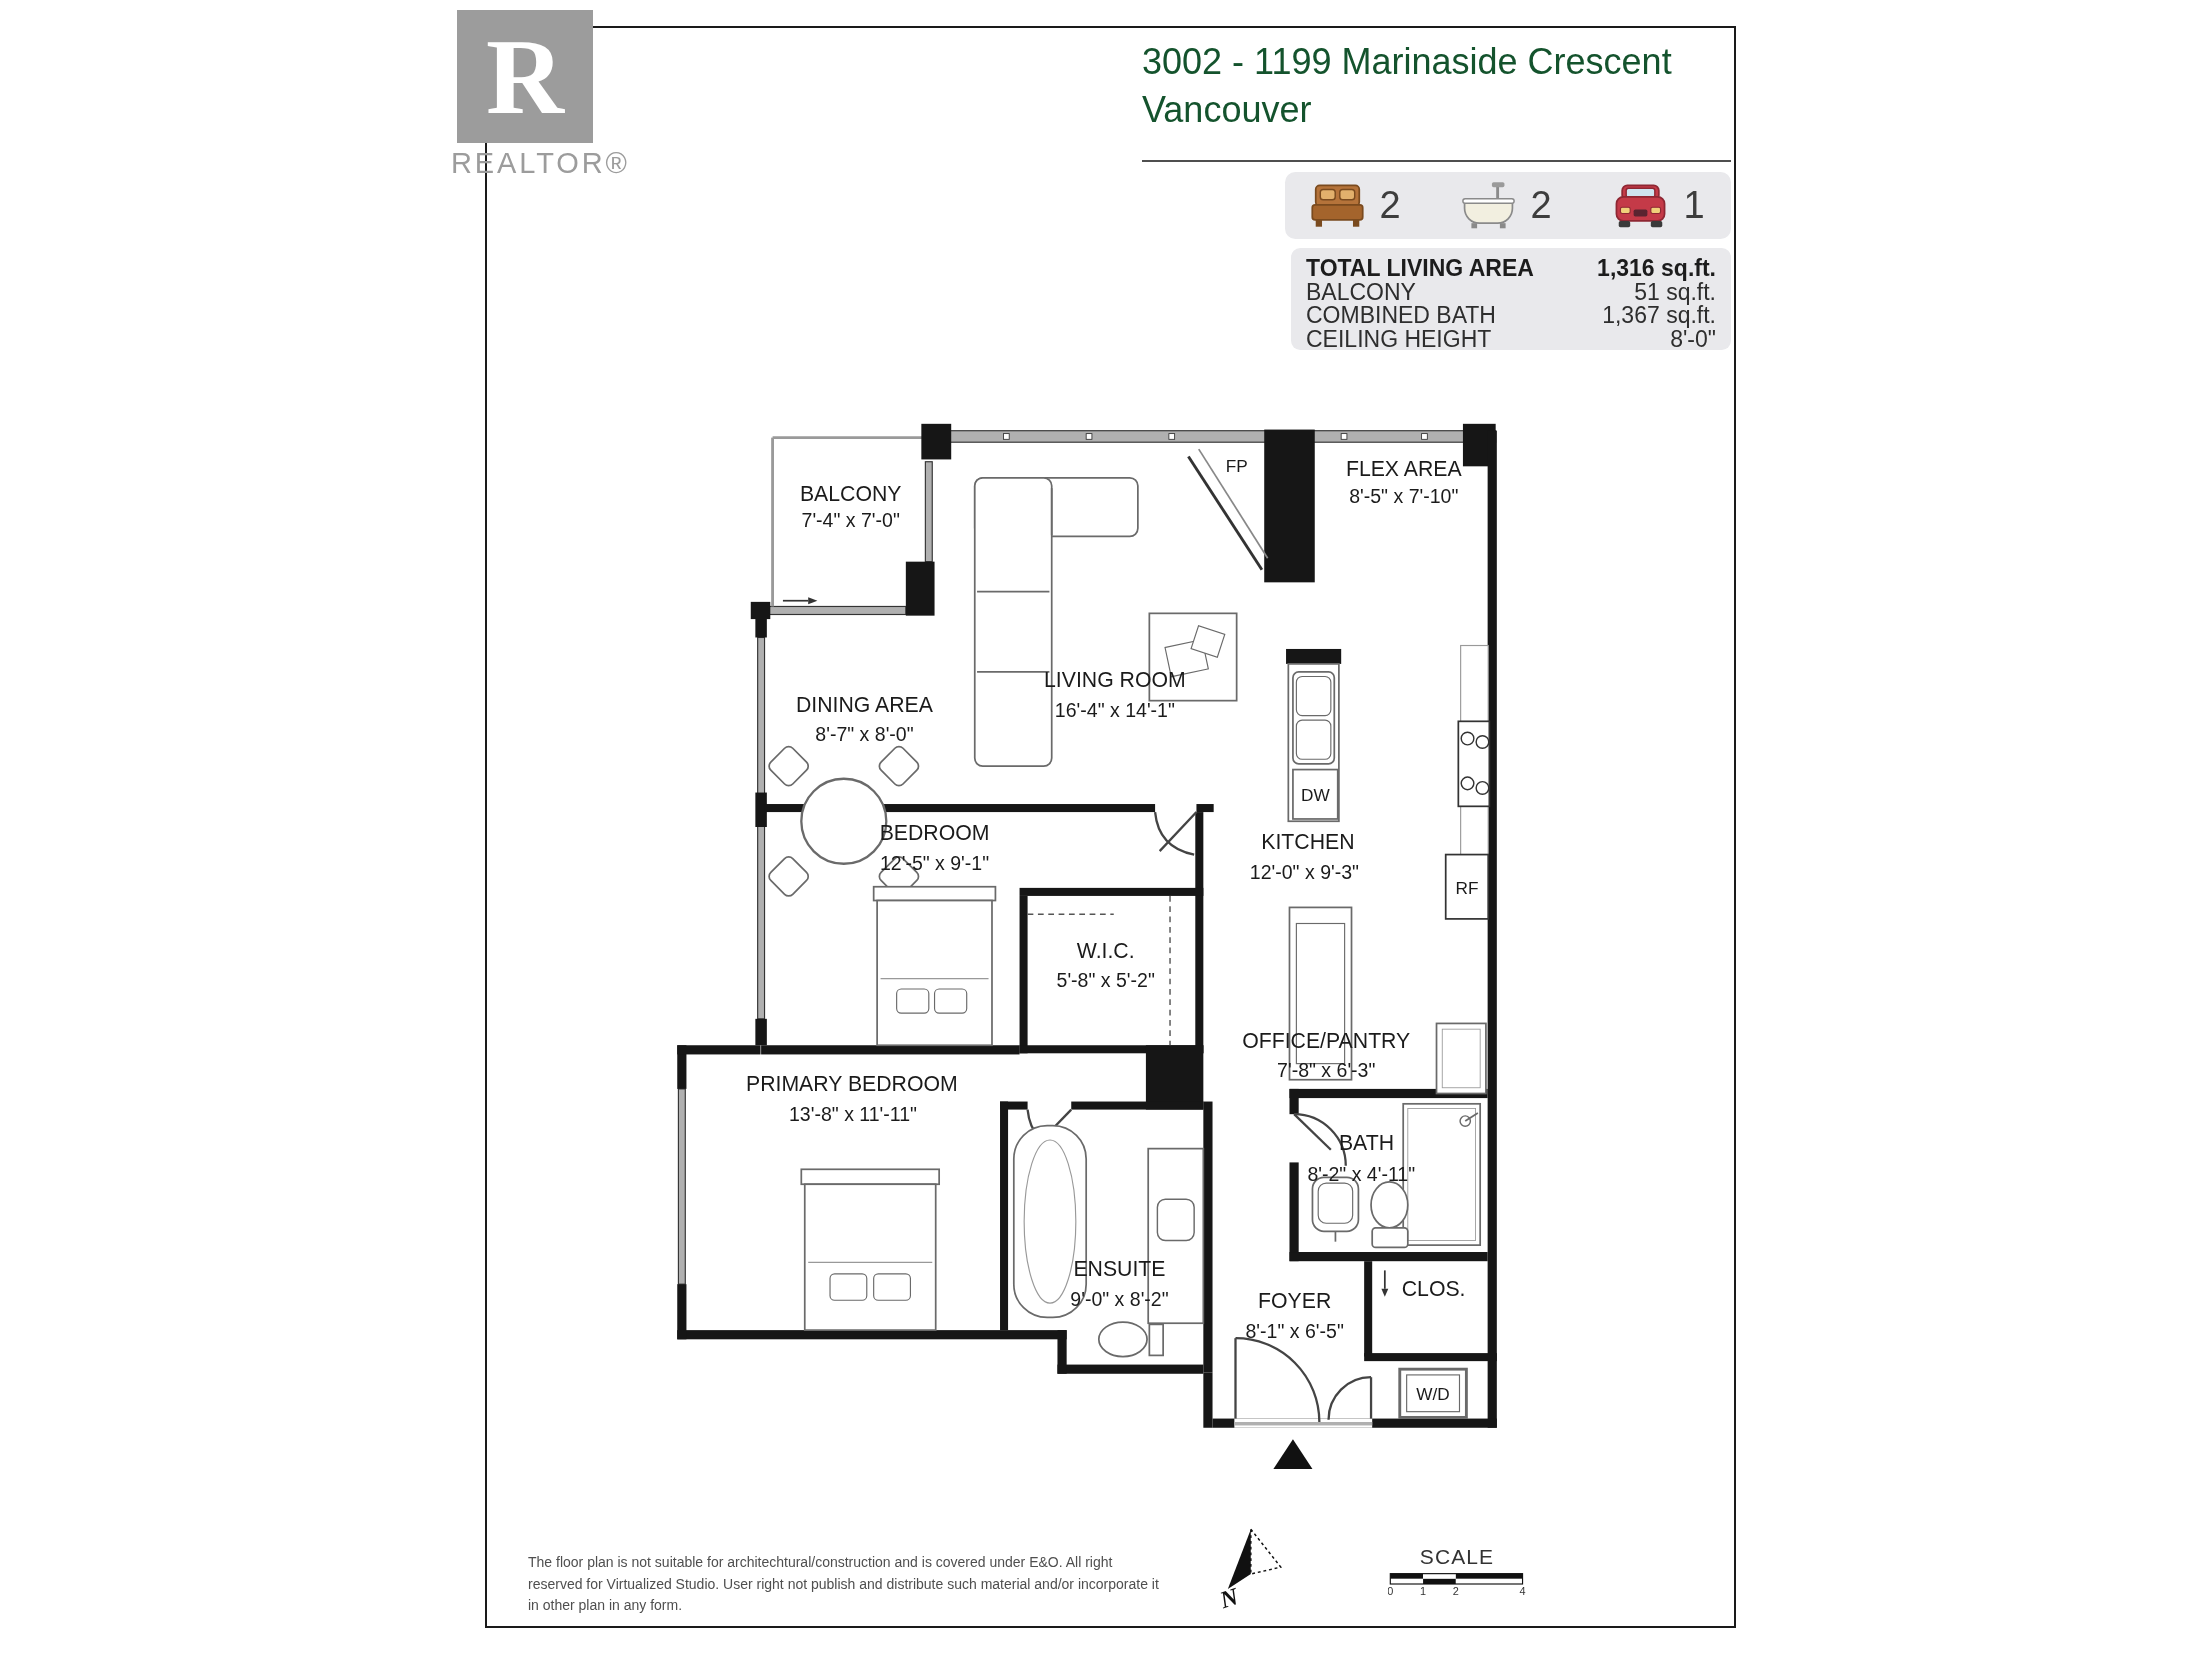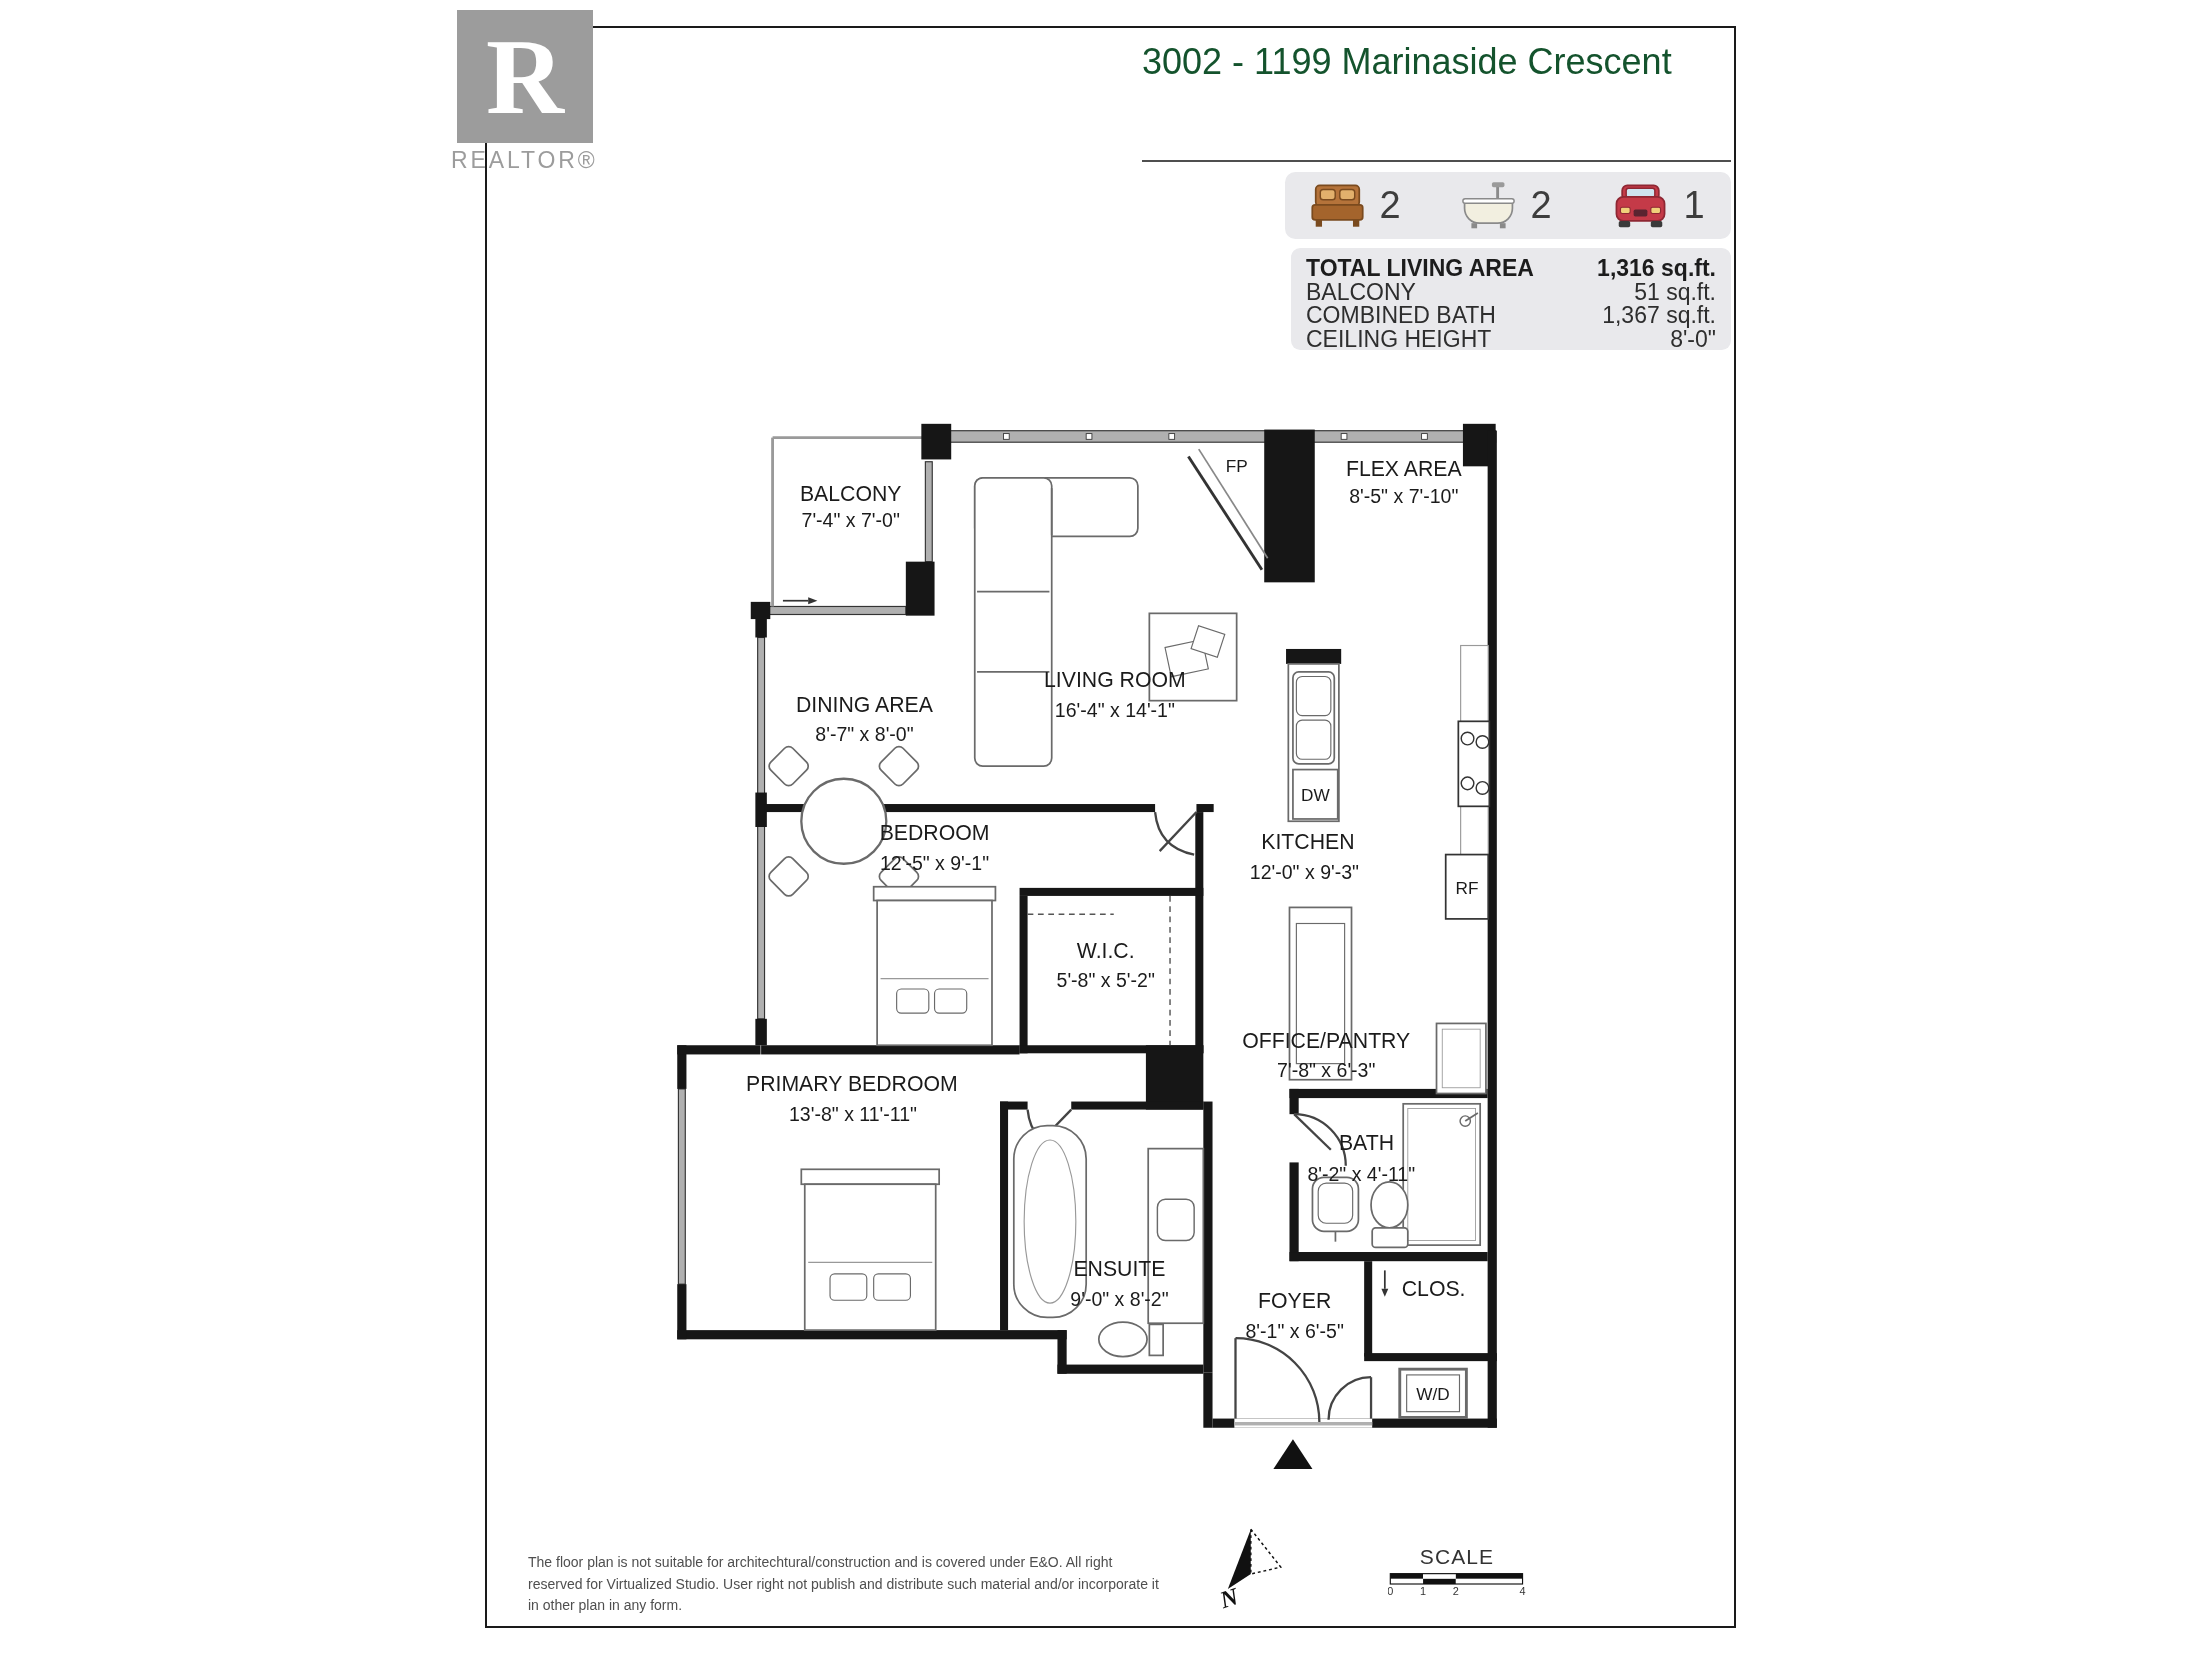--- a/index.html
+++ b/index.html
@@ -4,21 +4,21 @@
 <style>
   html,body{margin:0;padding:0;background:#ffffff;}
   body{width:2205px;height:1654px;position:relative;font-family:"Liberation Sans",sans-serif;color:#222;}
   .sheet{position:absolute;inset:0;background:#fff;}
   .frame{position:absolute;left:485px;top:26.4px;width:1247px;height:1598px;border:2.3px solid #1a1a1a;}
 
   
   .logo-box{position:absolute;left:457px;top:10.3px;width:136px;height:133px;background:#9c9c9c;
             display:flex;align-items:center;justify-content:center;}
   .logo-r{font-family:"Liberation Serif",serif;font-weight:bold;font-size:108px;color:#ffffff;line-height:1;}
-  .logo-word{position:absolute;left:451px;top:147px;width:149px;color:#9c9c9c;font-size:23px;
+  .logo-word{position:absolute;left:451px;top:147px;width:149px;color:#9c9c9c;font-size:29px;
              letter-spacing:2.9px;font-weight:400;}
 
   
   .title{position:absolute;left:1142px;top:38px;width:597px;font-size:36px;color:#14532d;line-height:1.32;font-weight:400;}
   .title-rule{position:absolute;left:1142px;top:160px;width:589px;height:2.3px;background:#4f4f4f;}
 
   
   .icons-bar{position:absolute;left:1285px;top:172px;width:446px;height:67px;background:#e9e9ec;border-radius:10.3px;
              display:flex;align-items:center;justify-content:space-between;padding:0 26.4px;box-sizing:border-box;}
   .icon-group{display:flex;align-items:center;gap:15px;}
@@ -50,20 +50,21 @@
 
   <div class="frame"></div>
 
   <div class="logo-box">
     <span class="logo-r">R</span>
   </div>
   <div class="logo-word">REALTOR®</div>
 
   <div class="title">
     <div>3002 - 1199 Marinaside Crescent</div>
+    <div>Vancouver</div>
   </div>
   <div class="title-rule"></div>
 
   <div class="icons-bar">
     <div class="icon-group">
       <svg width="53" height="47" viewBox="0 0 92 82">
         <rect x="8" y="6" width="76" height="36" rx="7" fill="#b5733a" stroke="#7a4a1e" stroke-width="3"></rect>
         <rect x="16" y="13" width="26" height="18" rx="5" fill="#e2b06c" stroke="#7a4a1e" stroke-width="2.5"></rect>
         <rect x="50" y="13" width="26" height="18" rx="5" fill="#e2b06c" stroke="#7a4a1e" stroke-width="2.5"></rect>
         <rect x="2" y="40" width="88" height="26" rx="5" fill="#a4642c" stroke="#7a4a1e" stroke-width="3"></rect>

